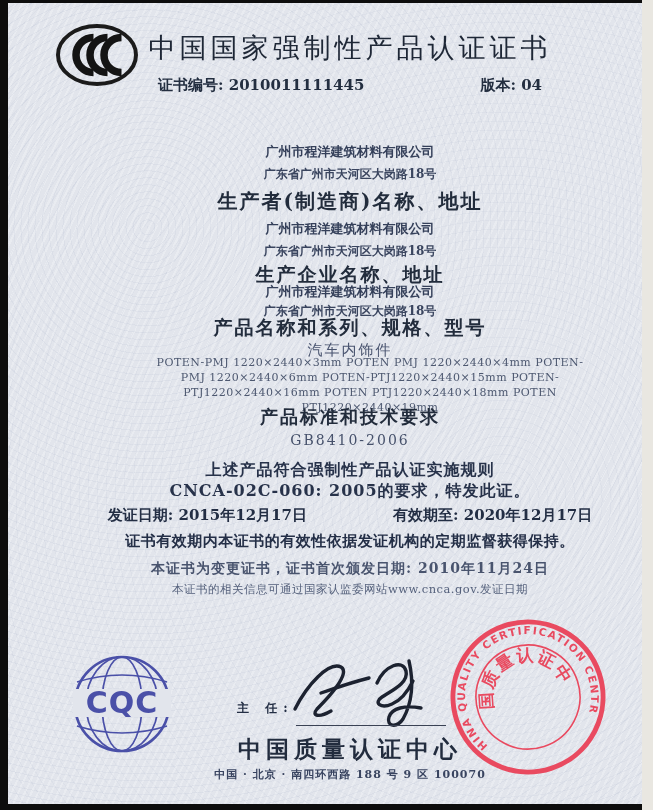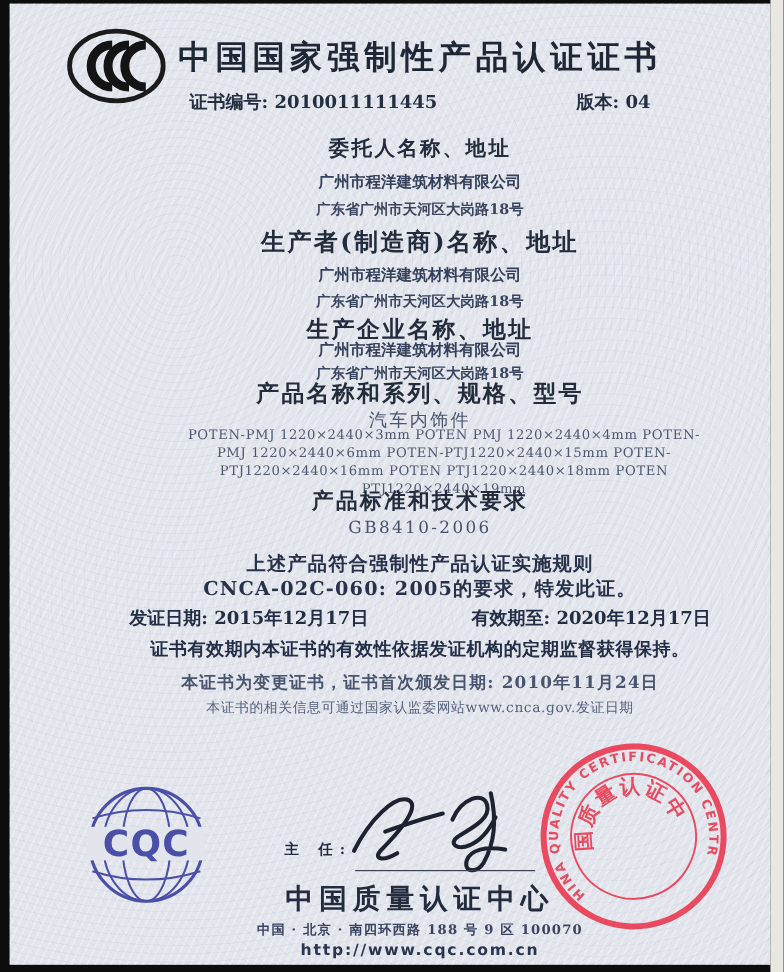--- a/index.html
+++ b/index.html
@@ -12,21 +12,21 @@
   .paper{
     position:absolute;left:8px;top:3px;width:634px;height:801px;
     background-color:#e2e5ec;
     background-image:
       repeating-radial-gradient(circle at 22% 28%, rgba(150,162,190,0.10) 0 1px, rgba(0,0,0,0) 1px 7px),
       repeating-radial-gradient(circle at 78% 62%, rgba(150,162,190,0.08) 0 1px, rgba(0,0,0,0) 1px 9px),
       repeating-linear-gradient(115deg, rgba(255,255,255,0.25) 0 2px, rgba(0,0,0,0) 2px 6px);
     color:#2a3444;
   }
   .cline{position:absolute;left:50px;right:0;text-align:center;white-space:nowrap;}
-  .title{top:27px;font-size:27px;font-weight:bold;letter-spacing:4px;color:#1e2736;text-align:center;}
+  .title{top:27px;font-size:27px;font-weight:normal;letter-spacing:4px;color:#1e2736;text-align:center;}
   .certrow{top:73px;display:flex;justify-content:center;gap:116px;font-size:15px;font-weight:bold;color:#232e40;}
   .h1{font-weight:bold;color:#222c3c;letter-spacing:2px;}
   .h-applicant{top:109px;font-size:17px;}
   .h-manufacturer{top:185px;font-size:20px;}
   .h-factory{top:259px;font-size:19px;}
   .h-product{top:312px;font-size:19px;}
   .h-standard{top:402px;font-size:18px;}
   .coname{font-size:13px;font-weight:bold;color:#35405a;}
   .coaddr{font-size:12px;font-weight:bold;color:#3a455f;}
   .n-app{top:140px;}  .a-app{top:163px;}
@@ -74,21 +74,20 @@
     <span>
       <span>证书编号:</span>
       <span>2010011111445</span>
     </span>
     <span>
       <span>版本:</span>
       <span>04</span>
     </span>
   </div>
 
-  <div class="cline h1 h-applicant">委托人名称、地址</div>
   <div class="cline coname n-app">广州市程洋建筑材料有限公司</div>
   <div class="cline coaddr a-app">广东省广州市天河区大岗路18号</div>
 
   <div class="cline h1 h-manufacturer">生产者(制造商)名称、地址</div>
   <div class="cline coname n-mfr">广州市程洋建筑材料有限公司</div>
   <div class="cline coaddr a-mfr">广东省广州市天河区大岗路18号</div>
 
   <div class="cline h1 h-factory">生产企业名称、地址</div>
   <div class="cline coname n-fac">广州市程洋建筑材料有限公司</div>
   <div class="cline coaddr a-fac">广东省广州市天河区大岗路18号</div>
@@ -136,21 +135,20 @@
       <path d="M10,58 C22,34 44,10 56,16 C66,22 44,46 32,58 C26,65 34,67 46,60"></path>
       <path d="M36,42 C56,35 72,30 84,27"></path>
       <path d="M92,32 C100,14 118,8 121,20 C124,32 106,40 97,46 C88,52 96,58 107,53 C117,49 124,38 128,30"></path>
       <path d="M124,10 C129,32 127,52 118,68 C112,77 101,76 104,66 C107,57 120,54 136,57"></path>
     </g>
   </svg>
   <div class="sigline"></div>
 
   <div class="cline orgname">中国质量认证中心</div>
   <div class="cline orgaddr">中国 · 北京 · 南四环西路 188 号 9 区 100070</div>
-  <div class="cline orgurl">http://www.cqc.com.cn</div>
 
   <svg class="seal" width="180" height="180" viewBox="0 0 180 180">
     <circle cx="90" cy="90" r="75" fill="none" stroke="#e94a60" stroke-width="5"></circle>
     <circle cx="90" cy="90" r="52" fill="none" stroke="#e94a60" stroke-width="1.6"></circle>
     <path id="sealEn" d="M 38.4,126.2 A 63,63 0 1 1 141.6,126.2" fill="none"></path>
     <path id="sealCn" d="M 55.2,99.3 A 36,36 0 1 1 124.8,99.3" fill="none"></path>
     <text font-family="DejaVu Sans, Liberation Sans, sans-serif" font-size="10.5" font-weight="bold" fill="#e94a60" letter-spacing="1.6">
       <textPath href="#sealEn" startOffset="50%" text-anchor="middle">CHINA QUALITY CERTIFICATION CENTRE</textPath>
     </text>
     <text font-family="DejaVu Serif, Liberation Serif, serif" font-size="17" font-weight="bold" fill="#e94a60" letter-spacing="2">

